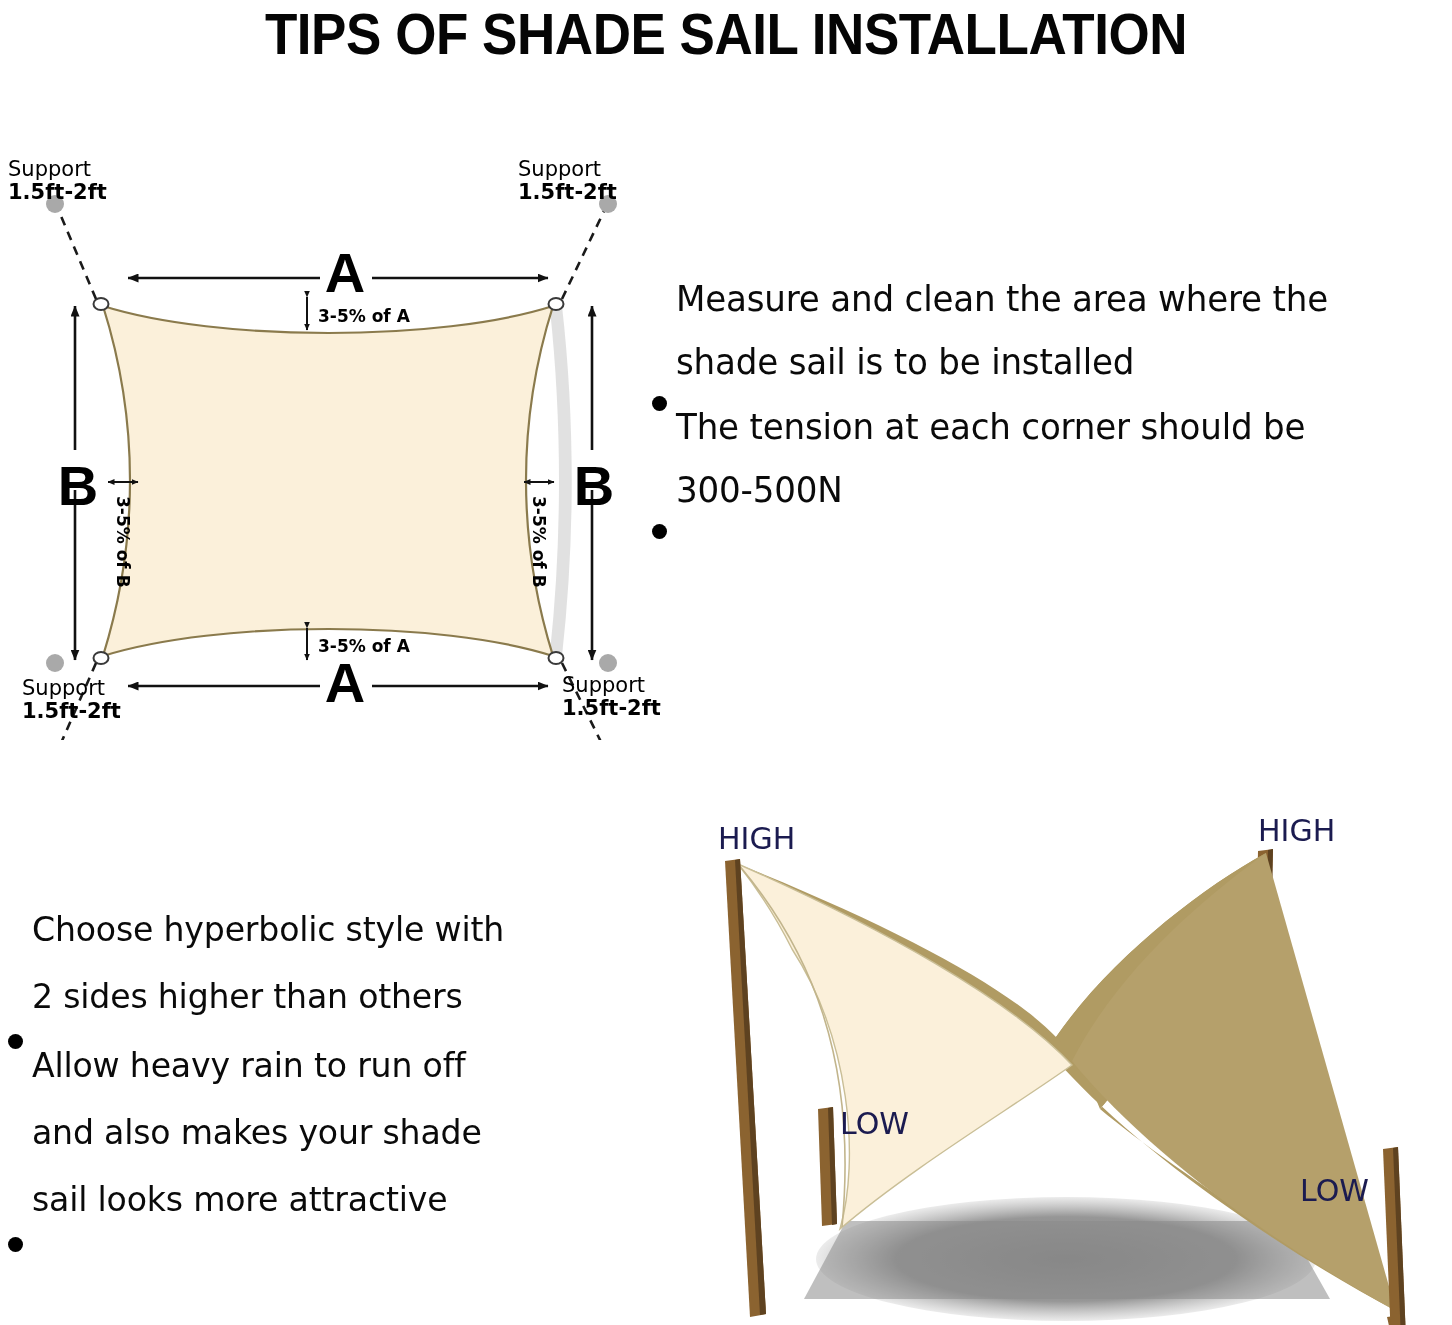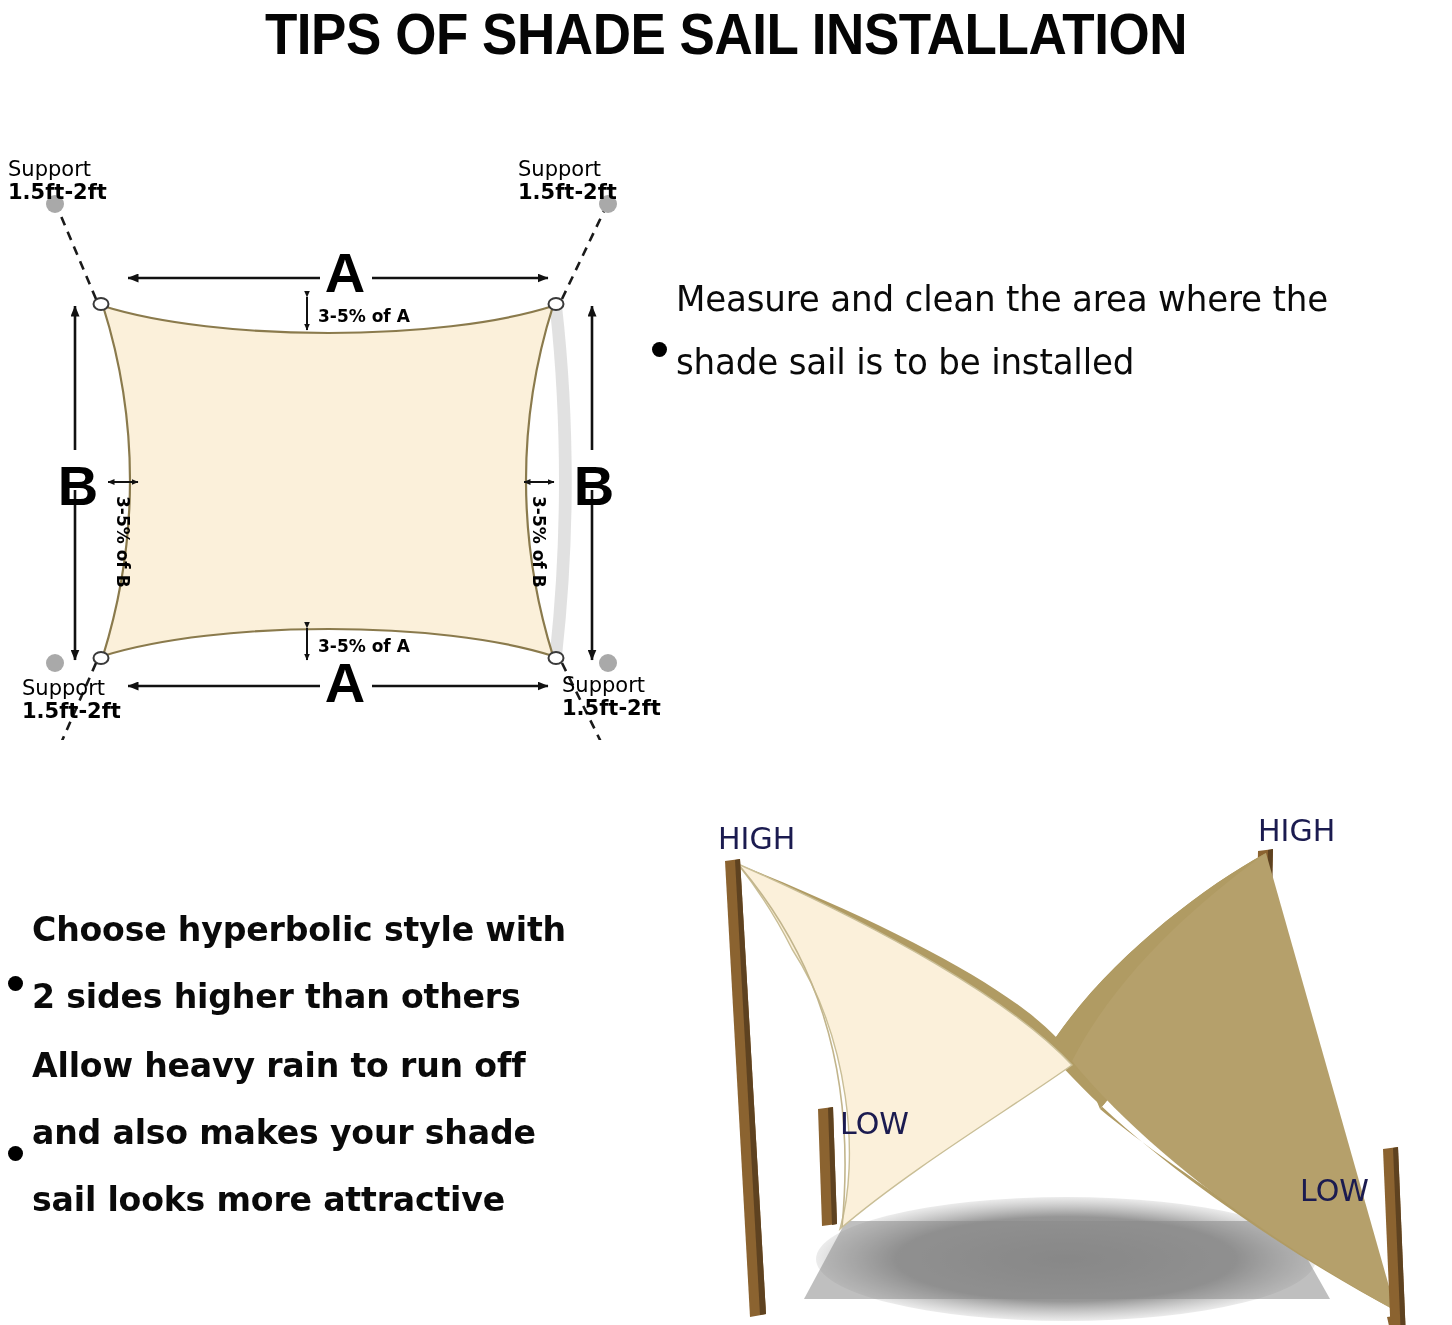--- a/index.html
+++ b/index.html
@@ -50,25 +50,24 @@
     position: absolute;
     left: 648px;
     top: 268px;
     width: 804px;
   }
   #tips-list-bottom {
     position: absolute;
     left: 4px;
     top: 896px;
     width: 620px;
-    font-weight: bold;
   }
   .bullet-row {
     display: flex;
-    align-items: center;
+    align-items: flex-end;
     margin-bottom: 2px;
   }
   .bullet-dot {
     flex: 0 0 auto;
     width: 20px;
     height: 18px;
     position: relative;
     top: 16px;
     margin-right: 8px;
   }
@@ -225,20 +224,27 @@
     </g>
   </svg>
 </div>
 
 <ul id="tips-list-top" style="list-style:none;margin:0;padding:0;">
   <li class="bullet-row">
     <span class="bullet-dot"></span>
     <span class="bullet-text">
       <span>Measure and clean the area where the</span><br>
       <span>shade sail is to be installed</span>
+    </span>
+  </li>
+  <li class="bullet-row">
+    <span class="bullet-dot"></span>
+    <span class="bullet-text">
+      <span>The tension at each corner should be</span><br>
+      <span>300-500N</span>
     </span>
   </li>
 </ul>
 
 <ul id="tips-list-bottom" style="list-style:none;margin:0;padding:0;">
   <li class="bullet-row">
     <span class="bullet-dot"></span>
     <span class="bullet-text">
       <span>Choose hyperbolic style with</span><br>
       <span>2 sides higher than others</span>

